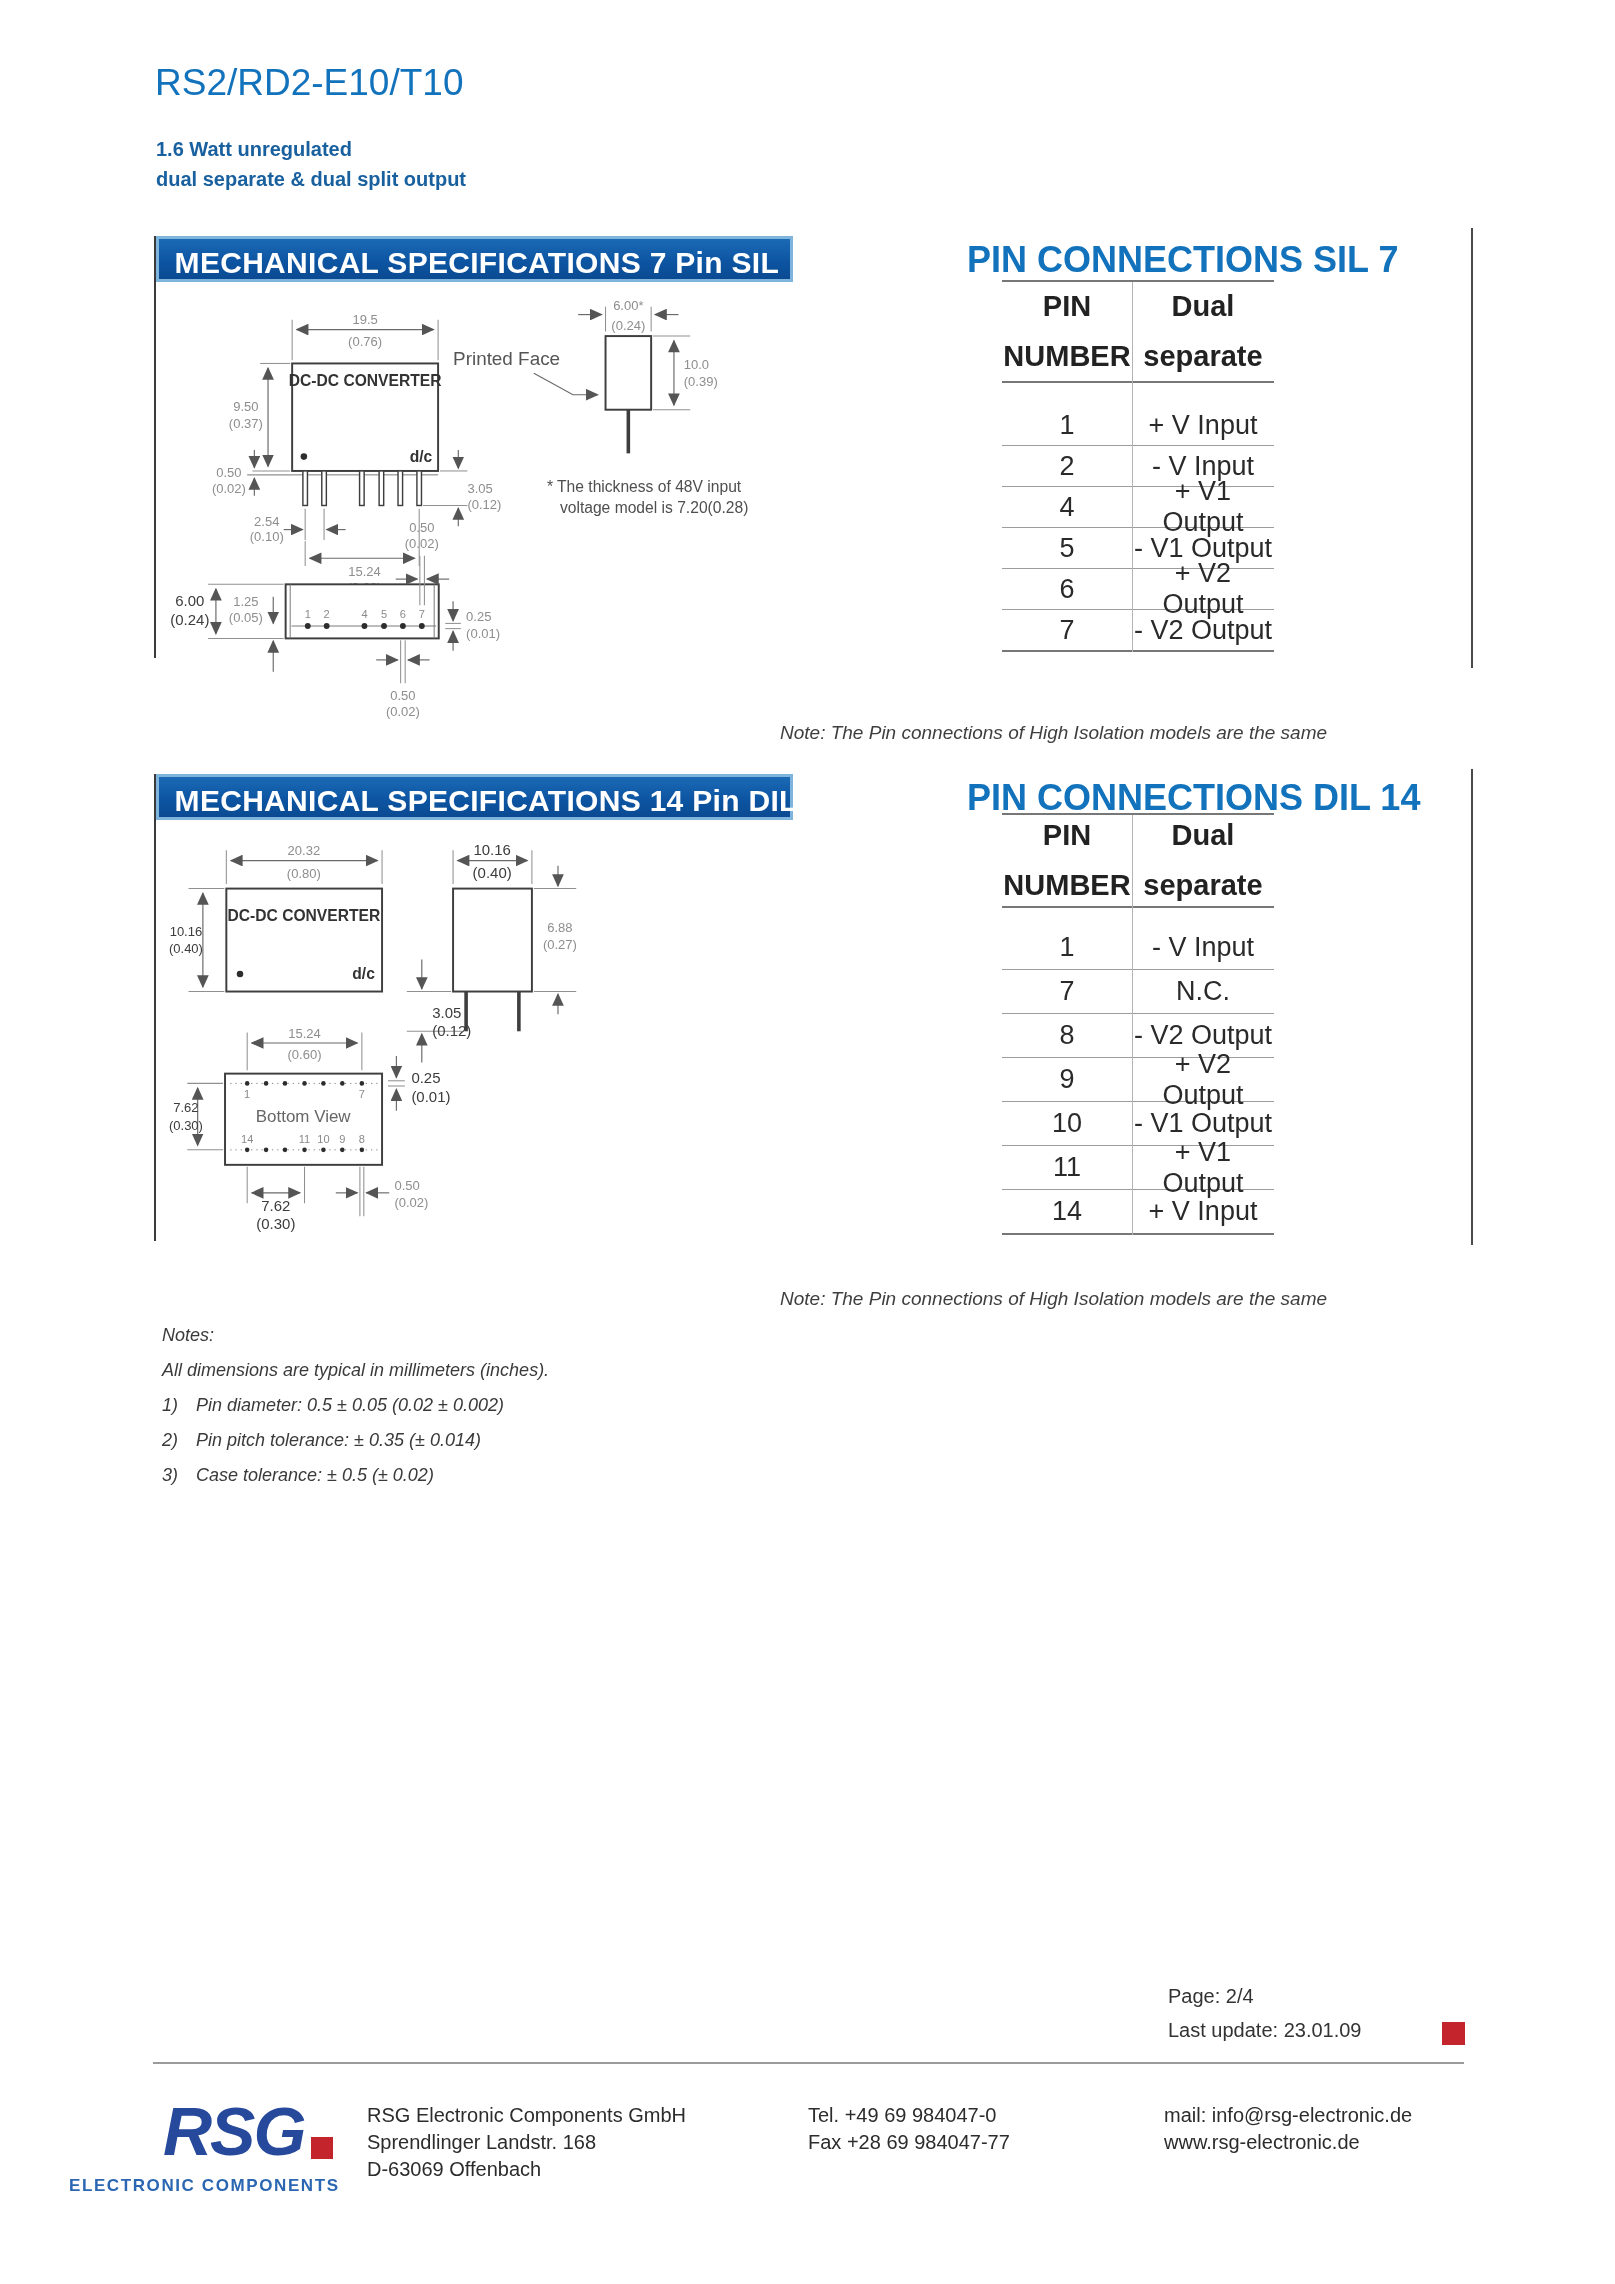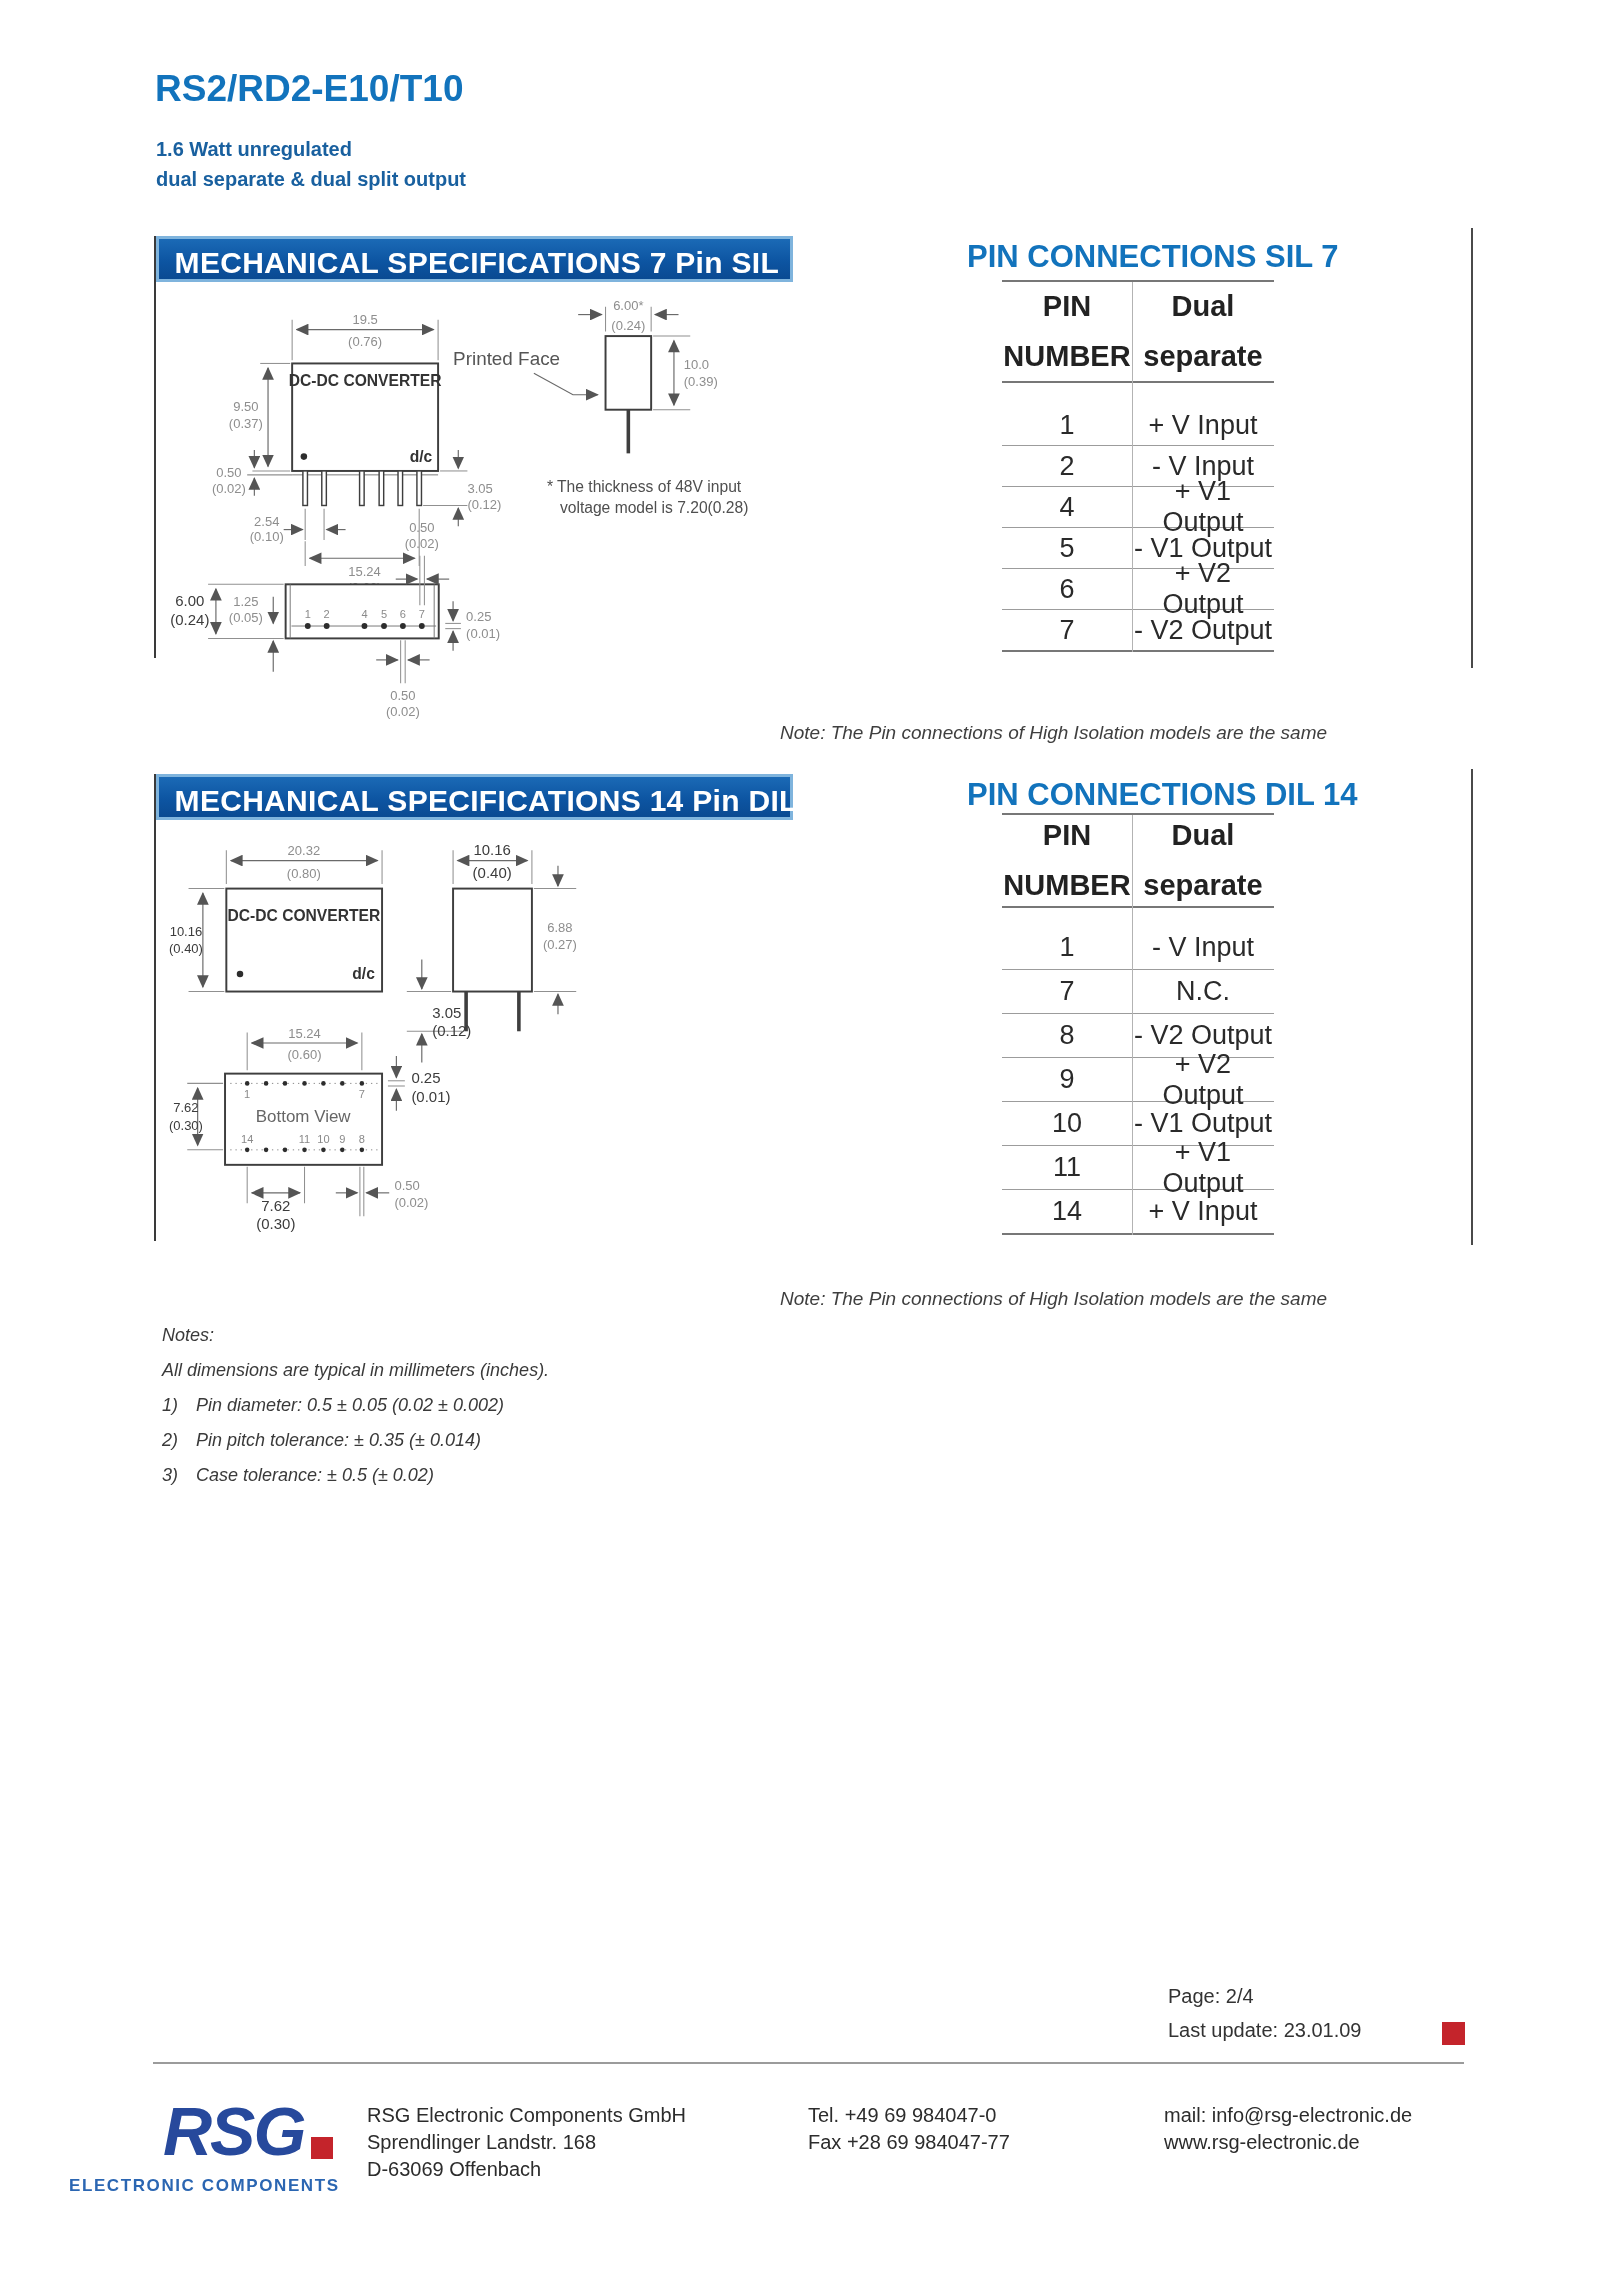--- a/index.html
+++ b/index.html
@@ -1,37 +1,37 @@
 <!DOCTYPE html>
 <html style="font-size:10.4px"><head>
 <meta charset="utf-8">
 <style>
   html,body{margin:0;padding:0;background:#fff;}
   .page{position:relative;width:1616px;height:2284px;background:#fff;overflow:hidden;
         font-family:"Liberation Sans",sans-serif;}
   .abs{position:absolute;}
 
   
-  .title{left:155px;top:68px;font-size:37px;font-weight:bold;color:#1273bc;letter-spacing:0px;}
+  .title{left:155px;top:62px;font-size:37px;font-weight:normal;color:#1273bc;letter-spacing:0px;}
   .sub1{left:156px;top:138px;font-size:20px;font-weight:bold;color:#19609f;}
   .sub2{left:156px;top:168px;font-size:20px;font-weight:bold;color:#19609f;}
 
   
   .vrule{width:2px;background:#3a3a3a;}
   .vrule-light{width:2px;background:#4a4a4a;}
 
   
   .bar{left:156px;width:637px;height:46px;box-sizing:border-box;
        border:3.3px solid #7fb4dd;
        background:linear-gradient(180deg,#1b6ab6 0%,#0d55a2 55%,#0a4a92 100%);
        color:#fff;font-weight:bold;font-size:30px;line-height:47px;padding-left:15.6px;
        letter-spacing:0.3px;white-space:nowrap;}
 
   
-  .pc-head{left:967px;font-size:31px;font-weight:bold;color:#1273bc;white-space:nowrap;}
+  .pc-head{left:967px;font-size:36px;font-weight:bold;color:#1273bc;white-space:nowrap;}
 
   
   .pintable{position:absolute;left:1002px;width:272px;border-top:2.6px double #777;}
   .pt-div{position:absolute;left:130px;top:0;bottom:0;width:1.3px;background:#b3b3b3;}
   .pt-head{display:flex;border-bottom:2.6px double #777;height:99px;}
   .dil .pt-head{height:91px;}
   .pt-c{display:flex;flex-direction:column;justify-content:center;align-items:center;gap:21px;
         font-weight:bold;font-size:29px;color:#222;line-height:1;}
   .pt-c1{width:130px;}
   .pt-c2{flex:1;}

